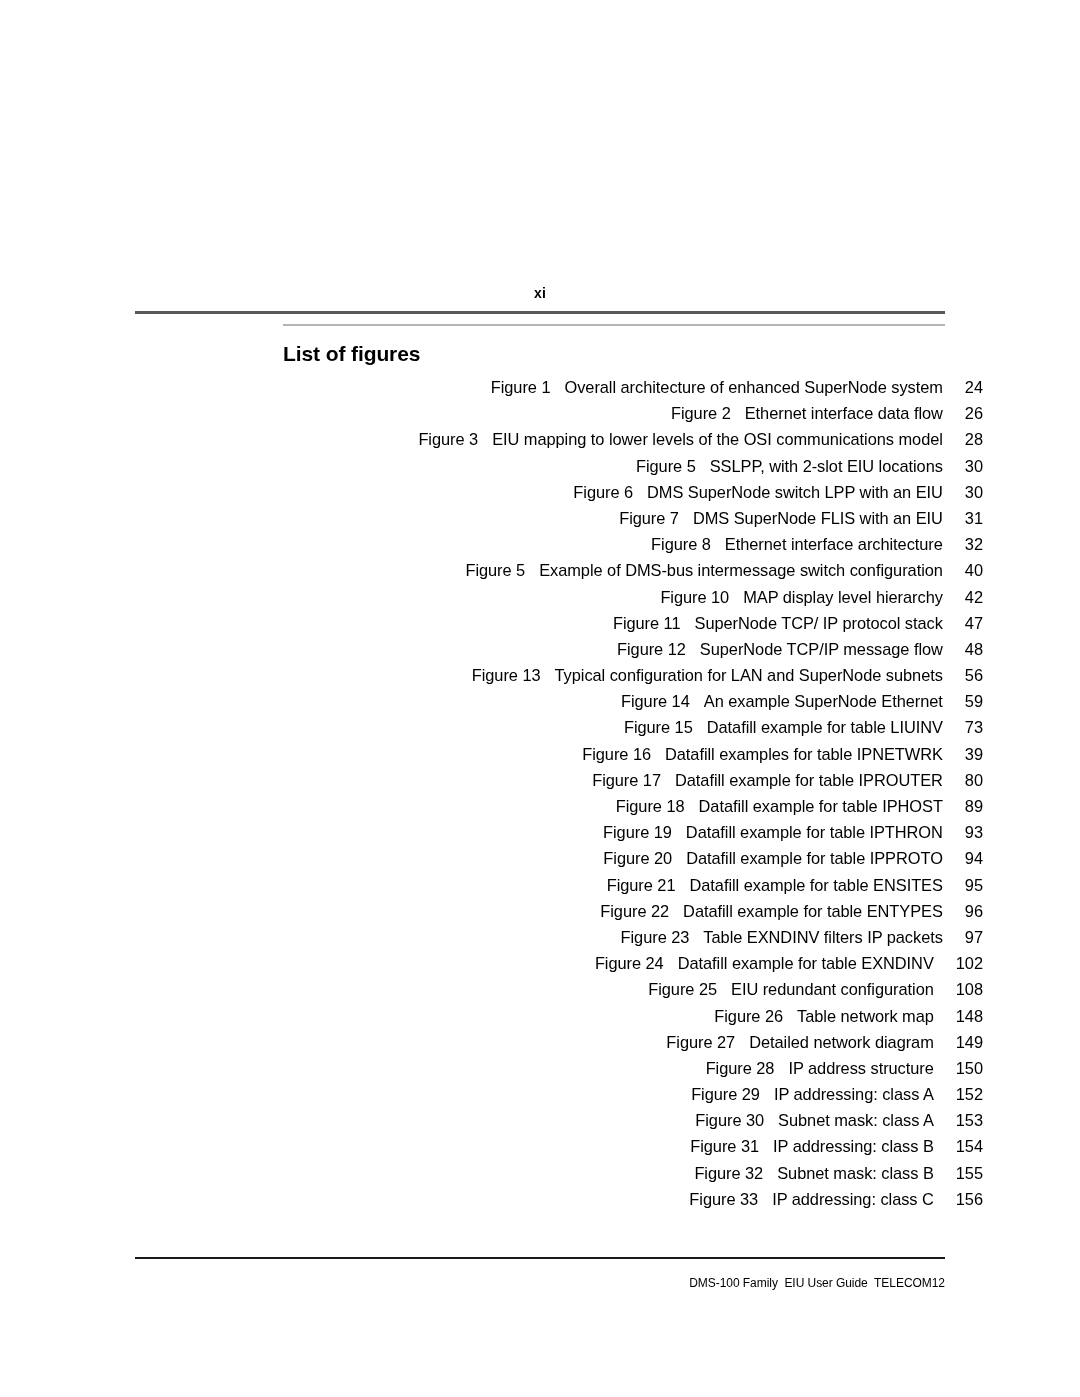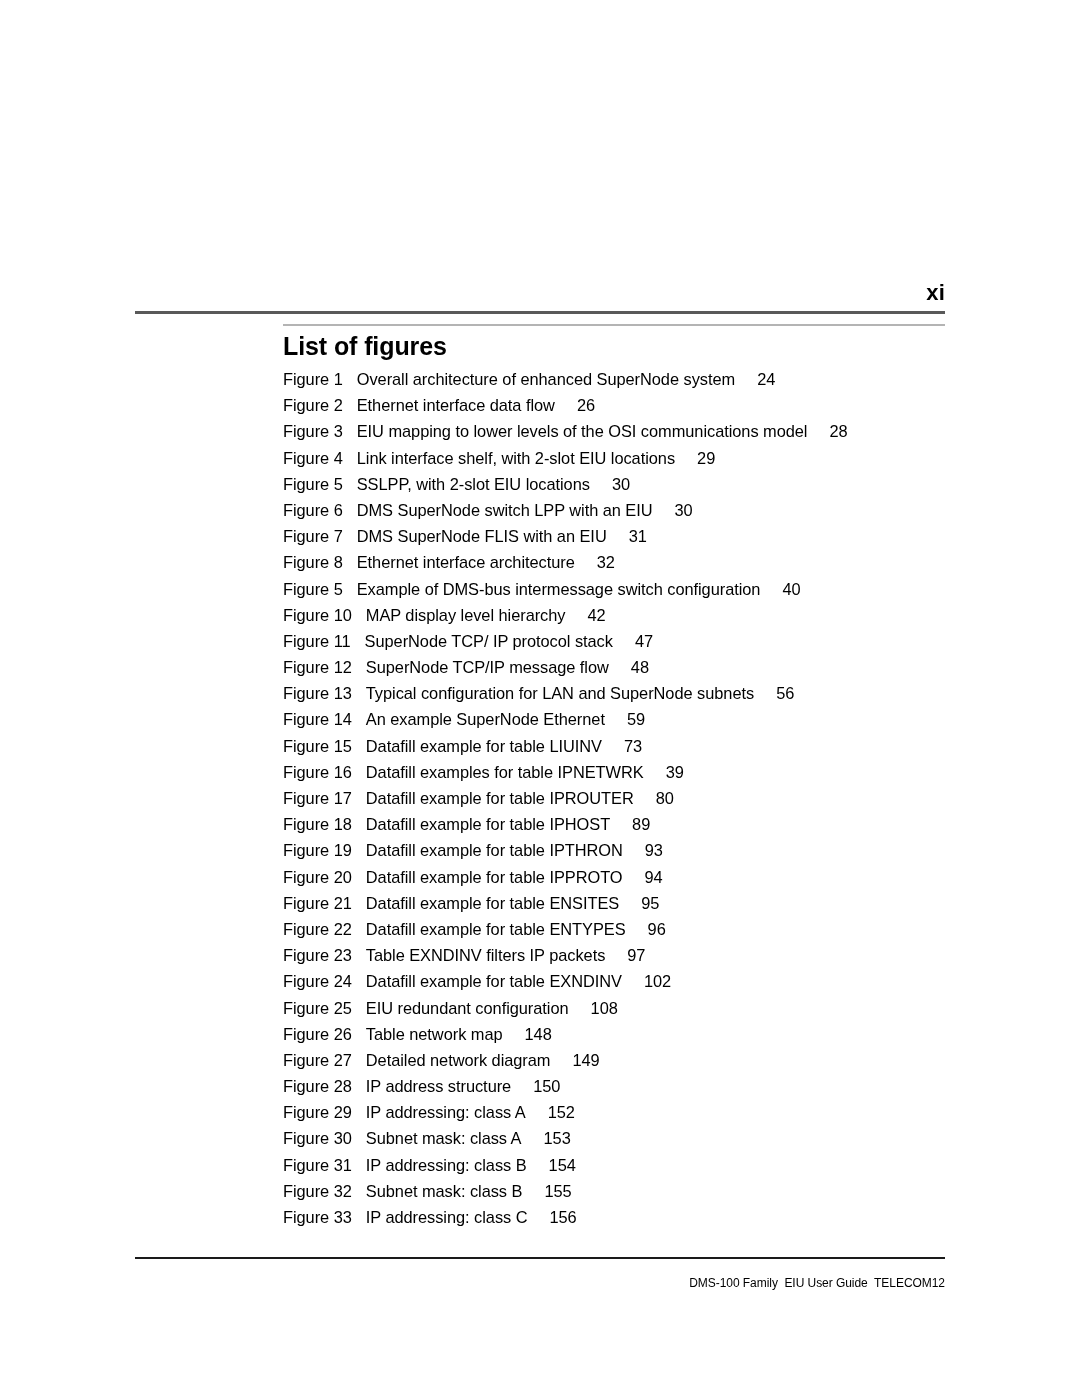--- a/index.html
+++ b/index.html
@@ -23,22 +23,22 @@
     height: 1397px;
     overflow: hidden;
   }
 
   
   .page-number {
     position: absolute;
     left: 135px;
     top: 283px;
     width: 810px;
-    text-align: right;
-    font-size: 22px;
+    text-align: center;
+    font-size: 14px;
     font-weight: bold;
     letter-spacing: 0.2px;
     line-height: 20px;
   }
 
   .rule-header-dark {
     position: absolute;
     left: 135px;
     top: 311px;
     width: 810px;
@@ -57,31 +57,32 @@
 
   
   .content {
     position: absolute;
     left: 283px;
     top: 333px;
     width: 700px;
   }
 
   .section-title {
-    font-size: 25px;
+    font-size: 21px;
     font-weight: bold;
     line-height: 26px;
-    margin: 0 0 7px 0;
+    margin: 8px 0 7px 0;
     letter-spacing: -0.1px;
   }
 
   .figure-list {
     margin: 0;
     padding: 0;
     list-style: none;
+    text-align: right;
   }
 
   .figure-row {
     display: block;
     height: 26.2px;
     line-height: 26.2px;
     font-size: 16.4px;
     white-space: nowrap;
     letter-spacing: -0.05px;
   }
@@ -126,21 +127,20 @@
   <div class="rule-header-dark"></div>
   <div class="rule-header-light"></div>
 
   <div class="content">
     <h1 class="section-title">List of figures</h1>
 
     <div class="figure-list" id="figure-list">
         <div class="figure-row"><span class="fig-label">Figure 1</span><span class="fig-gap-1"></span><span class="fig-title">Overall architecture of enhanced SuperNode system</span><span class="fig-gap-2"></span><span class="fig-page">24</span></div>
         <div class="figure-row"><span class="fig-label">Figure 2</span><span class="fig-gap-1"></span><span class="fig-title">Ethernet interface data flow</span><span class="fig-gap-2"></span><span class="fig-page">26</span></div>
         <div class="figure-row"><span class="fig-label">Figure 3</span><span class="fig-gap-1"></span><span class="fig-title">EIU mapping to lower levels of the OSI communications model</span><span class="fig-gap-2"></span><span class="fig-page">28</span></div>
-        <div class="figure-row"><span class="fig-label">Figure 4</span><span class="fig-gap-1"></span><span class="fig-title">Link interface shelf, with 2-slot EIU locations</span><span class="fig-gap-2"></span><span class="fig-page">29</span></div>
         <div class="figure-row"><span class="fig-label">Figure 5</span><span class="fig-gap-1"></span><span class="fig-title">SSLPP, with 2-slot EIU locations</span><span class="fig-gap-2"></span><span class="fig-page">30</span></div>
         <div class="figure-row"><span class="fig-label">Figure 6</span><span class="fig-gap-1"></span><span class="fig-title">DMS SuperNode switch LPP with an EIU</span><span class="fig-gap-2"></span><span class="fig-page">30</span></div>
         <div class="figure-row"><span class="fig-label">Figure 7</span><span class="fig-gap-1"></span><span class="fig-title">DMS SuperNode FLIS with an EIU</span><span class="fig-gap-2"></span><span class="fig-page">31</span></div>
         <div class="figure-row"><span class="fig-label">Figure 8</span><span class="fig-gap-1"></span><span class="fig-title">Ethernet interface architecture</span><span class="fig-gap-2"></span><span class="fig-page">32</span></div>
         <div class="figure-row"><span class="fig-label">Figure 5</span><span class="fig-gap-1"></span><span class="fig-title">Example of DMS-bus intermessage switch configuration</span><span class="fig-gap-2"></span><span class="fig-page">40</span></div>
         <div class="figure-row"><span class="fig-label">Figure 10</span><span class="fig-gap-1"></span><span class="fig-title">MAP display level hierarchy</span><span class="fig-gap-2"></span><span class="fig-page">42</span></div>
         <div class="figure-row"><span class="fig-label">Figure 11</span><span class="fig-gap-1"></span><span class="fig-title">SuperNode TCP/ IP protocol stack</span><span class="fig-gap-2"></span><span class="fig-page">47</span></div>
         <div class="figure-row"><span class="fig-label">Figure 12</span><span class="fig-gap-1"></span><span class="fig-title">SuperNode TCP/IP message flow</span><span class="fig-gap-2"></span><span class="fig-page">48</span></div>
         <div class="figure-row"><span class="fig-label">Figure 13</span><span class="fig-gap-1"></span><span class="fig-title">Typical configuration for LAN and SuperNode subnets</span><span class="fig-gap-2"></span><span class="fig-page">56</span></div>
         <div class="figure-row"><span class="fig-label">Figure 14</span><span class="fig-gap-1"></span><span class="fig-title">An example SuperNode Ethernet</span><span class="fig-gap-2"></span><span class="fig-page">59</span></div>

